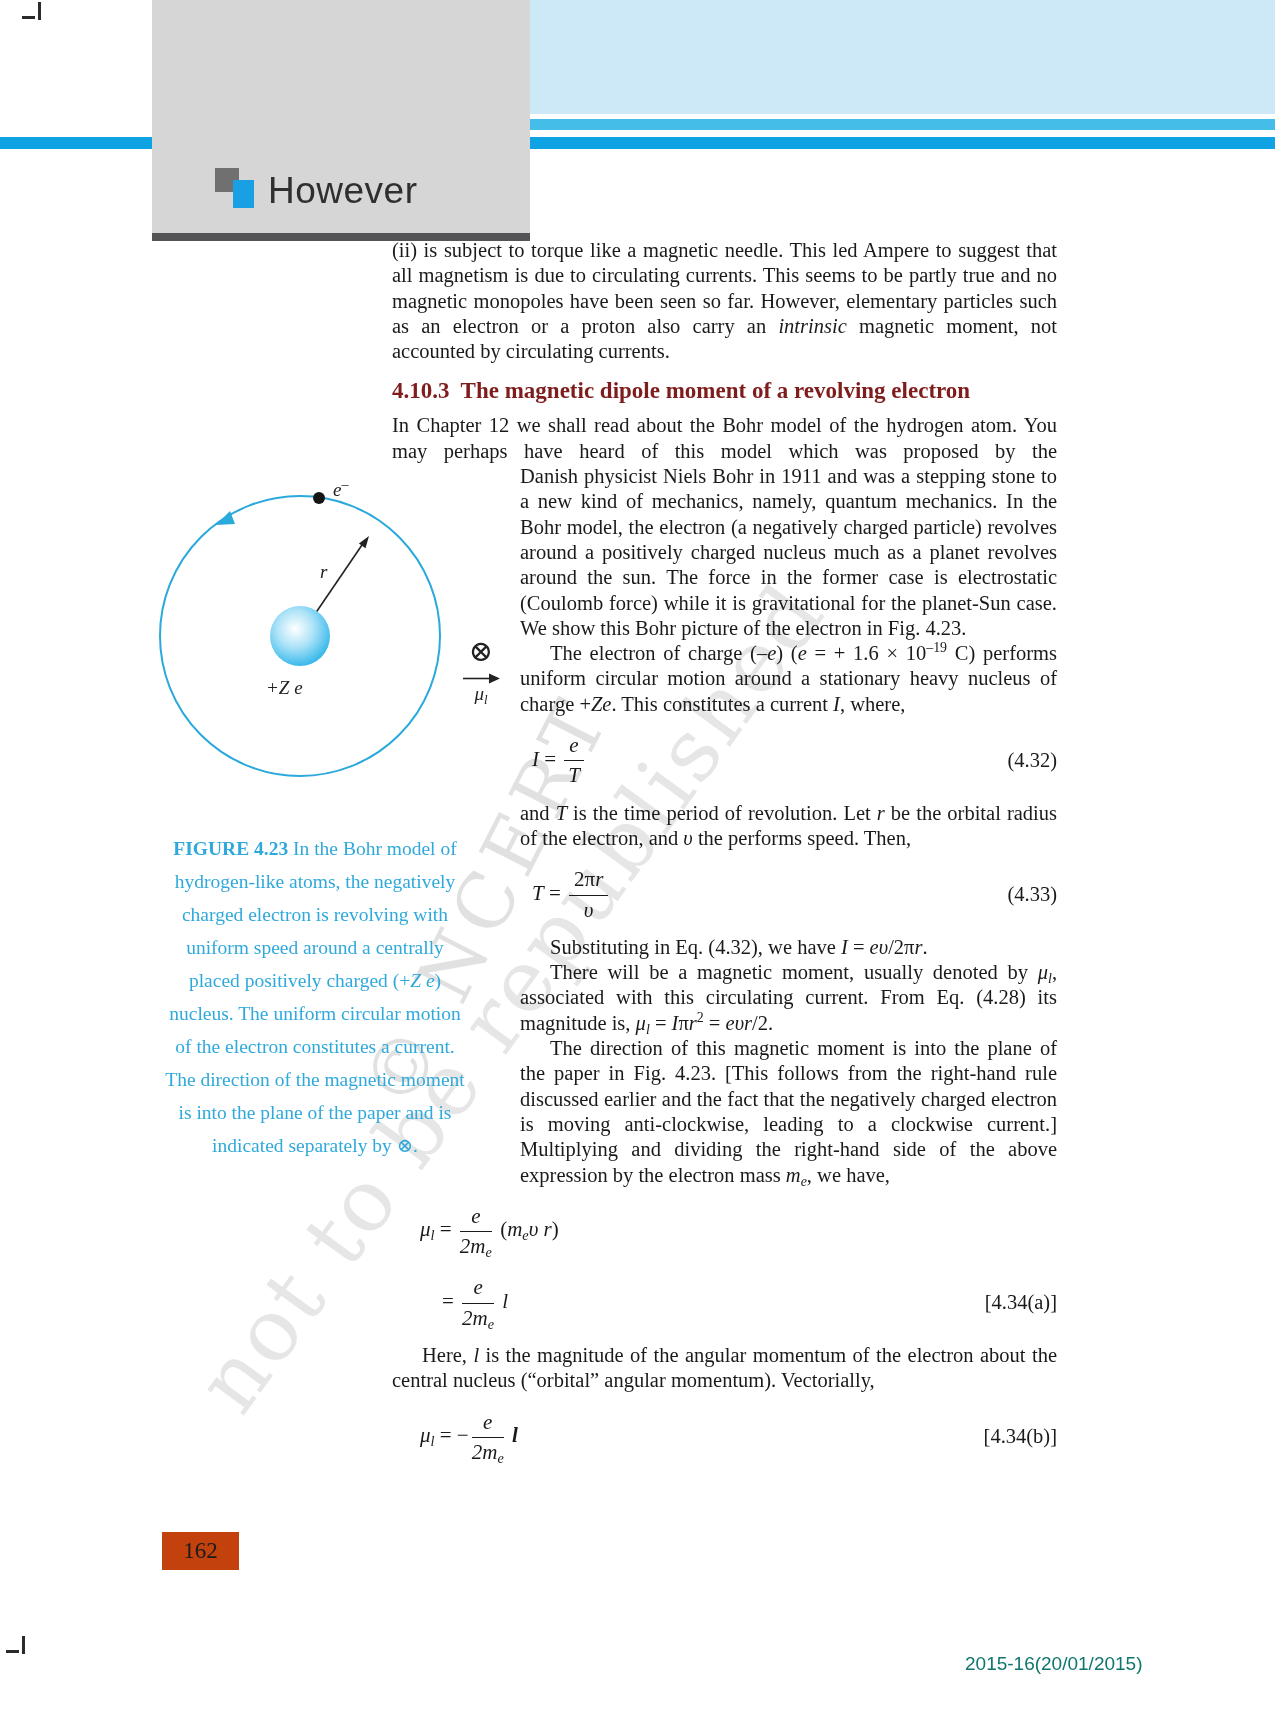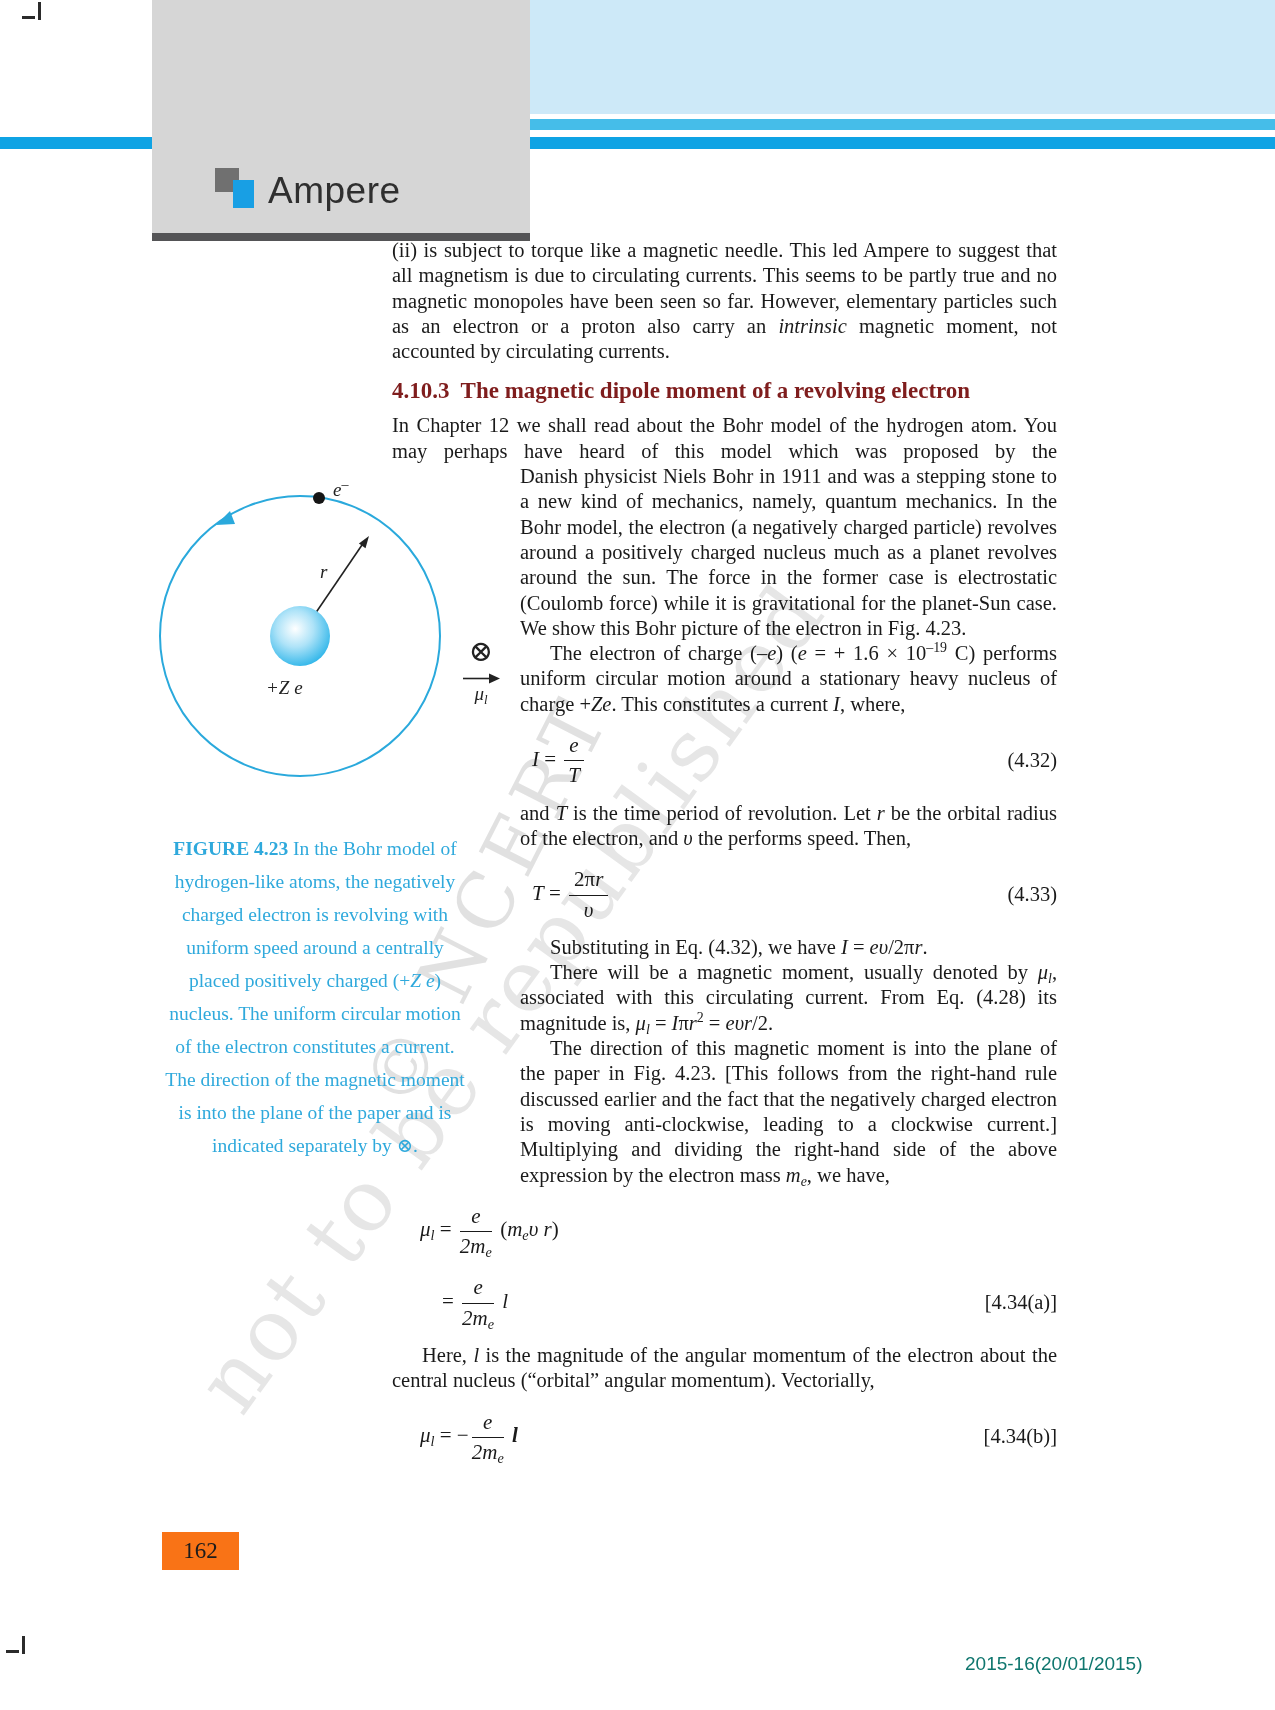--- a/index.html
+++ b/index.html
@@ -65,21 +65,21 @@
   .fnum{display:block;padding:0 5px 2px 5px;border-bottom:1.5px solid #1a1a1a;}
   .fden{display:block;padding-top:2px;}
 
   
   .mu-symbol{position:absolute;left:452px;top:636px;width:58px;text-align:center;color:#222;}
   .mu-symbol .otimes{display:block;font-size:29px;line-height:30px;font-family:"DejaVu Serif",serif;}
   .mu-symbol .vec{display:block;height:13px;margin:5px auto 0 auto;width:40px;}
   .mu-symbol .mulabel{display:block;font-size:19px;line-height:20px;font-style:italic;}
 
   
-  .pagenum{position:absolute;left:162px;top:1532px;width:77px;height:38px;background:#f97316;
+  .pagenum{position:absolute;left:162px;top:1532px;width:77px;height:38px;background:#c2410c;
            font-size:23px;line-height:38px;text-align:center;color:#1c1c1c;}
   .edition{position:absolute;left:965px;top:1653px;font-family:"Liberation Sans",sans-serif;
            font-size:19px;color:#0f766e;}
 </style>
 </head>
 <body>
 
 <div class="page">
 
   <div class="crop tl">
@@ -92,21 +92,21 @@
     </div>
 
   <div class="band-light"></div>
   <div class="stripe-mid"></div>
   <div class="stripe-dark"></div>
   <div class="header-box">
     <span class="logo">
         <span class="sq1"></span>
         <span class="sq2"></span>
       </span>
-    <span class="header-title">Ampere</span>
+    <span class="header-title">However</span>
   </div>
   <div class="header-bar"></div>
 
   <div class="wm wm1">© NCERT</div>
   <div class="wm wm2">not to be republished</div>
 
   <div class="mu-symbol">
     <span class="otimes">⊗</span>
     <span class="vec">
       <svg width="40" height="13" viewBox="0 0 40 13">

